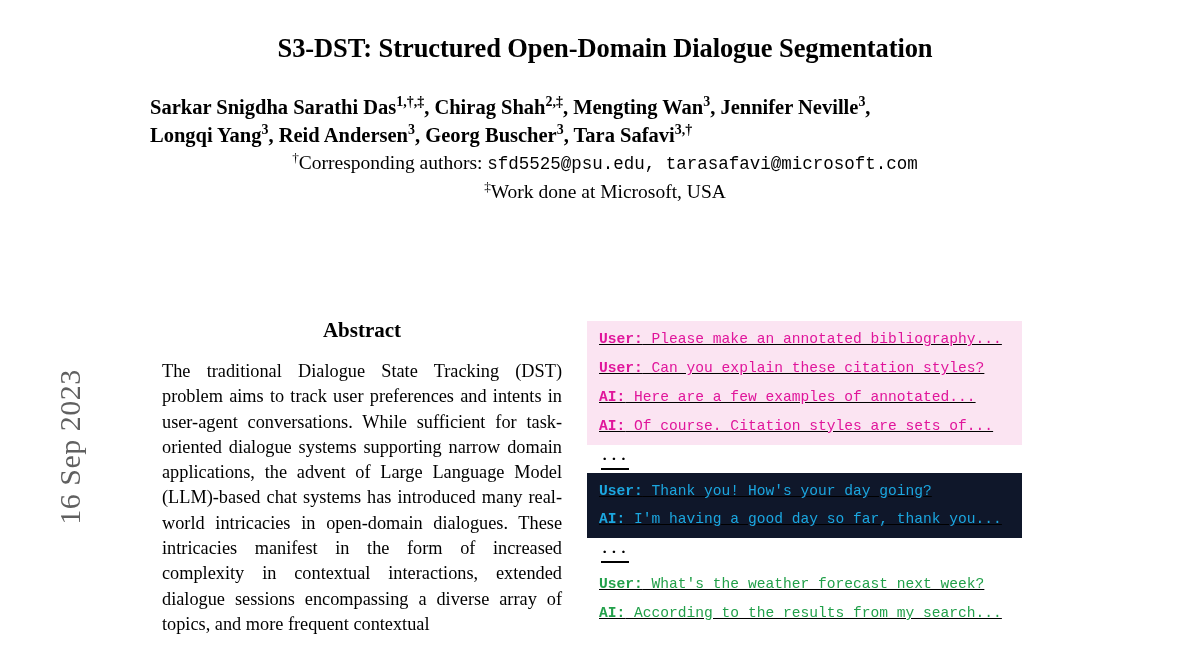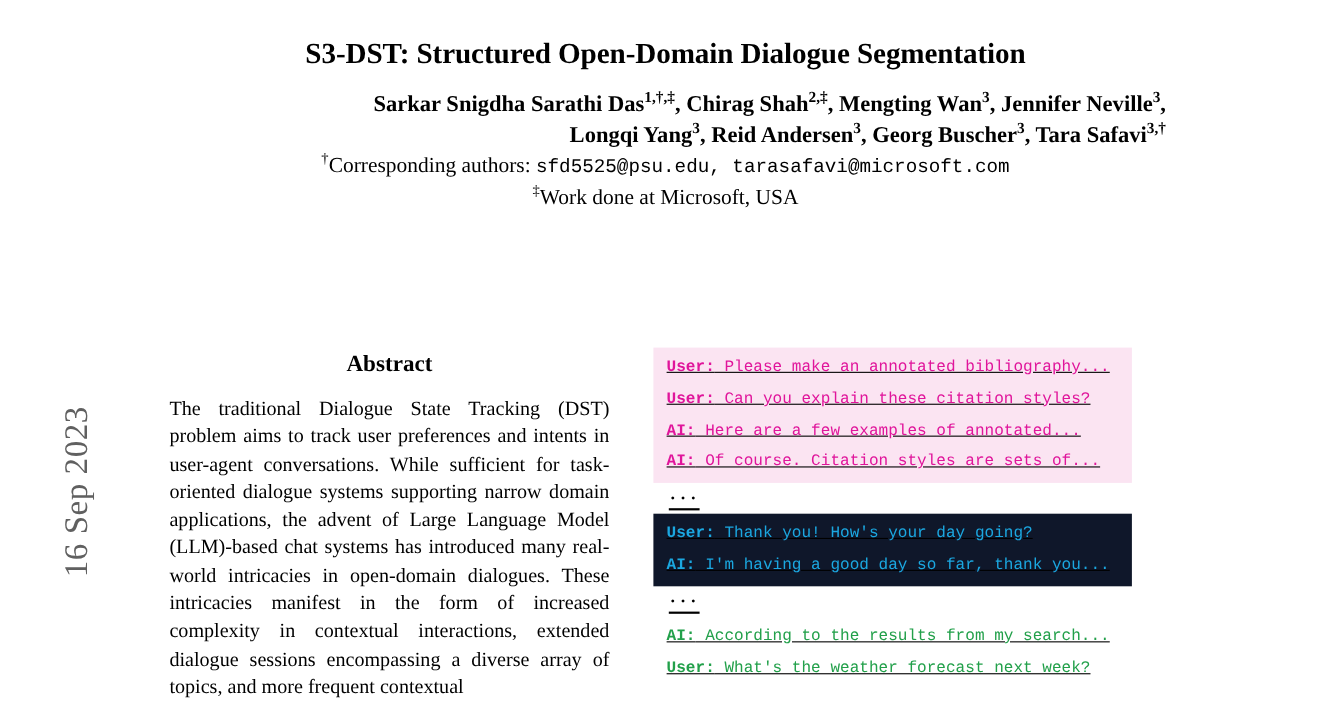--- a/index.html
+++ b/index.html
@@ -43,22 +43,22 @@
   .title {
     margin-top: 32px;
     text-align: center;
     font-family: "Liberation Serif", serif;
     font-weight: bold;
     font-size: 26.5px;
     line-height: 33px;
     letter-spacing: -0.1px;
   }
   .authors {
-    margin-top: 16px;
-    text-align: right;
+    margin-top: 28px;
+    text-align: left;
     font-family: "Liberation Serif", serif;
     font-weight: bold;
     font-size: 20.5px;
     line-height: 28px;
   }
   .affil {
     text-align: center;
     font-family: "Liberation Serif", serif;
     font-size: 19.5px;
     line-height: 28px;
@@ -71,24 +71,25 @@
   sup {
     font-size: 0.68em;
     vertical-align: super;
     line-height: 0;
   }
 
   
   .columns {
     position: absolute;
     top: 310px;
-    left: 4px;
+    left: 12px;
     width: 910px;
     display: flex;
-    gap: 40px;
+    gap: 25px;
+    align-items: center;
   }
   .col-left {
     width: 400px;
   }
   .col-right {
     width: 470px;
     text-decoration: underline;
   }
   .abstract-head {
     text-align: center;
@@ -183,21 +184,21 @@
         <div class="ellipsis">···</div>
 
         <div class="seg seg-blue">
           <div class="line"><span class="spk c-blue">User:</span><span class="c-blue"> Thank you! How's your day going?</span></div>
           <div class="line"><span class="spk c-blue">AI:</span><span class="c-blue"> I'm having a good day so far, thank you...</span></div>
         </div>
 
         <div class="ellipsis">···</div>
 
         <div class="seg seg-green">
+          <div class="line"><span class="spk c-green">User:</span><span class="c-green"> What's the weather forecast next week?</span></div>
           <div class="line"><span class="spk c-green">AI:</span><span class="c-green"> According to the results from my search...</span></div>
-          <div class="line"><span class="spk c-green">User:</span><span class="c-green"> What's the weather forecast next week?</span></div>
         </div>
 
       </div>
     </div>
   </div>
 
 </div>
 
 </body></html>

